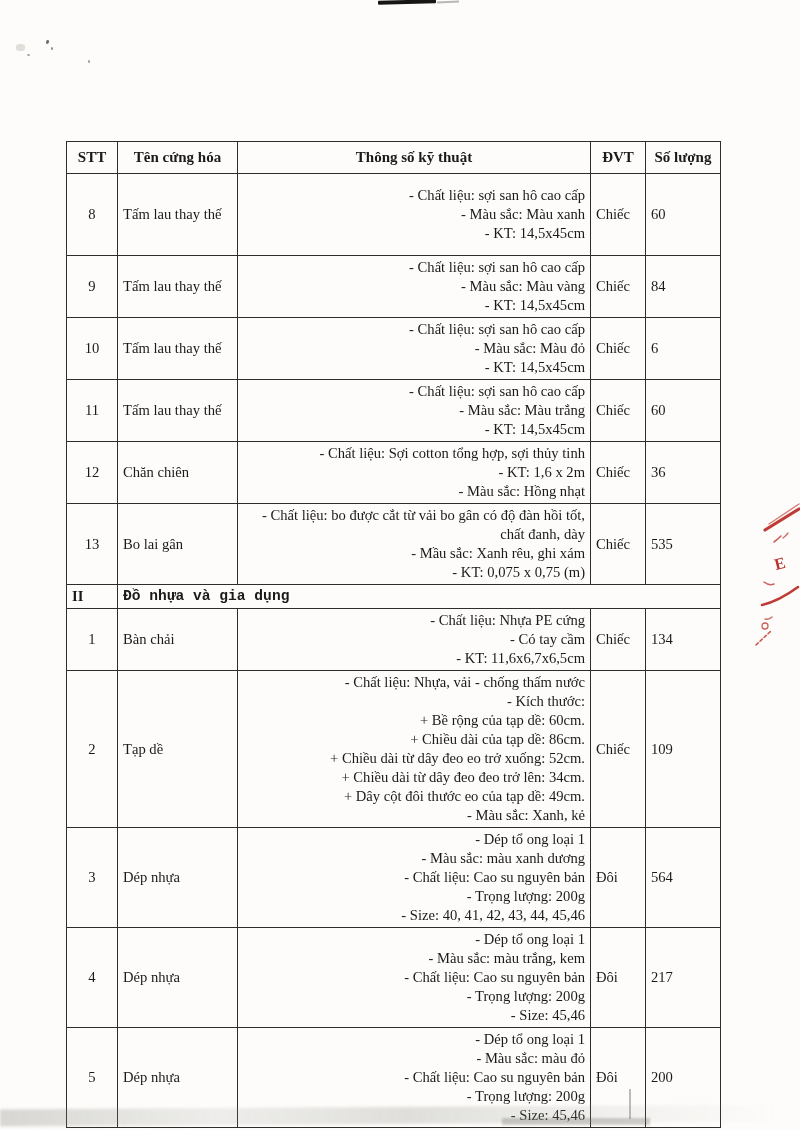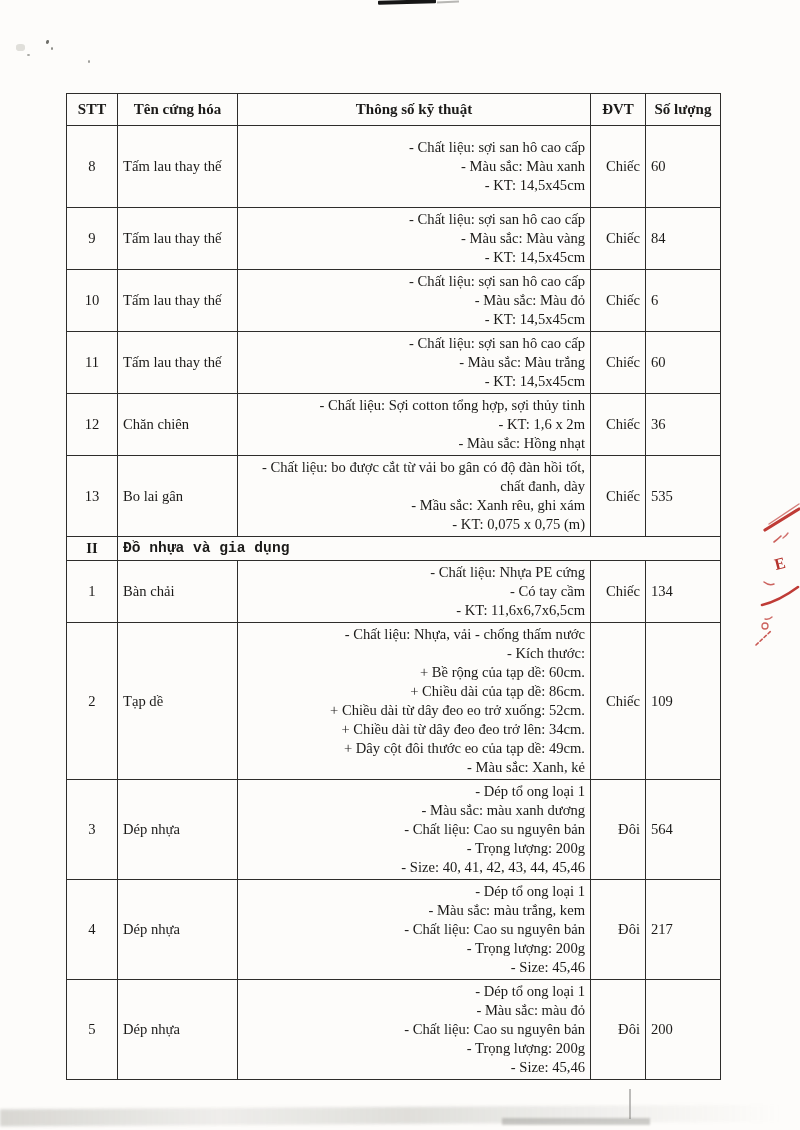--- a/index.html
+++ b/index.html
@@ -9,39 +9,40 @@
     font-family:"Liberation Serif","DejaVu Serif",serif;
     color:#1c1c1c;
   }
   .page{position:absolute;inset:0;}
 
   
   .doc-table-wrap{position:absolute;left:66px;top:93px;width:654px;}
   table.doc{
     border-collapse:collapse;table-layout:fixed;width:654px;
     background:transparent;
+    margin-top:48px;
   }
   table.doc td,table.doc th{
     border:1.6px solid #2e2d2b;
     vertical-align:middle;
     font-size:14.6px;line-height:19px;
     padding:2px 5px;
     color:#1b1a18;
     overflow:hidden;
   }
   table.doc th{
     font-weight:bold;font-size:15px;text-align:center;padding:6px 2px;
   }
   td.c-stt{text-align:center;}
   td.c-name{padding-left:8px;}
   td.c-specs{padding-left:6px;padding-right:4px;}
-  td.c-unit{text-align:right;}
+  td.c-unit{text-align:left;}
   td.c-qty{text-align:left;}
   tbody tr:first-child td{padding-top:12px;padding-bottom:12px;}
-  td.sec-stt{text-align:center;font-weight:bold;font-size:15.5px;}
+  td.sec-stt{font-weight:bold;font-size:15.5px;}
   td.sec-name{font-weight:bold;font-size:15.5px;padding:4px 8px;font-family:Liberation Mono, monospace;}
   .spec-line{white-space:normal;text-align:right;}
 
   
   .top-mark{
     position:absolute;left:378px;top:0;width:58px;height:4px;
     background:#161616;transform:rotate(-1.6deg);border-radius:1px;
   }
   .top-mark-tail{
     position:absolute;left:437px;top:1px;width:22px;height:2px;

